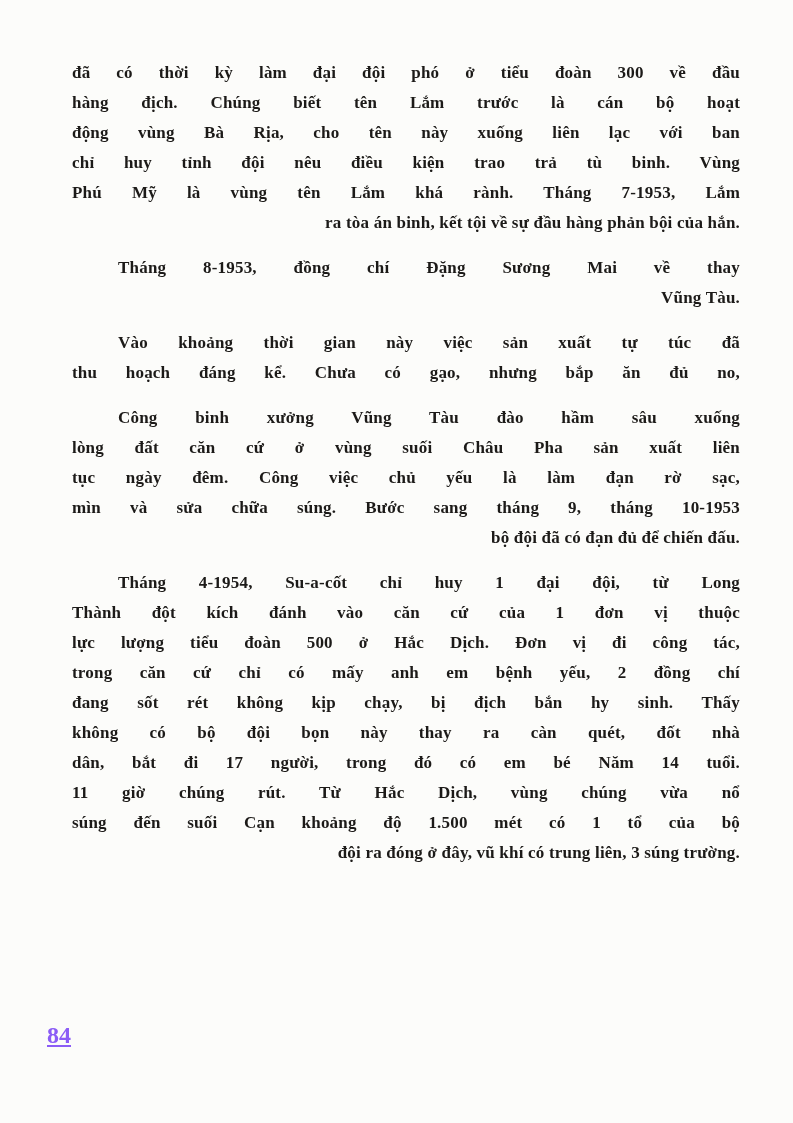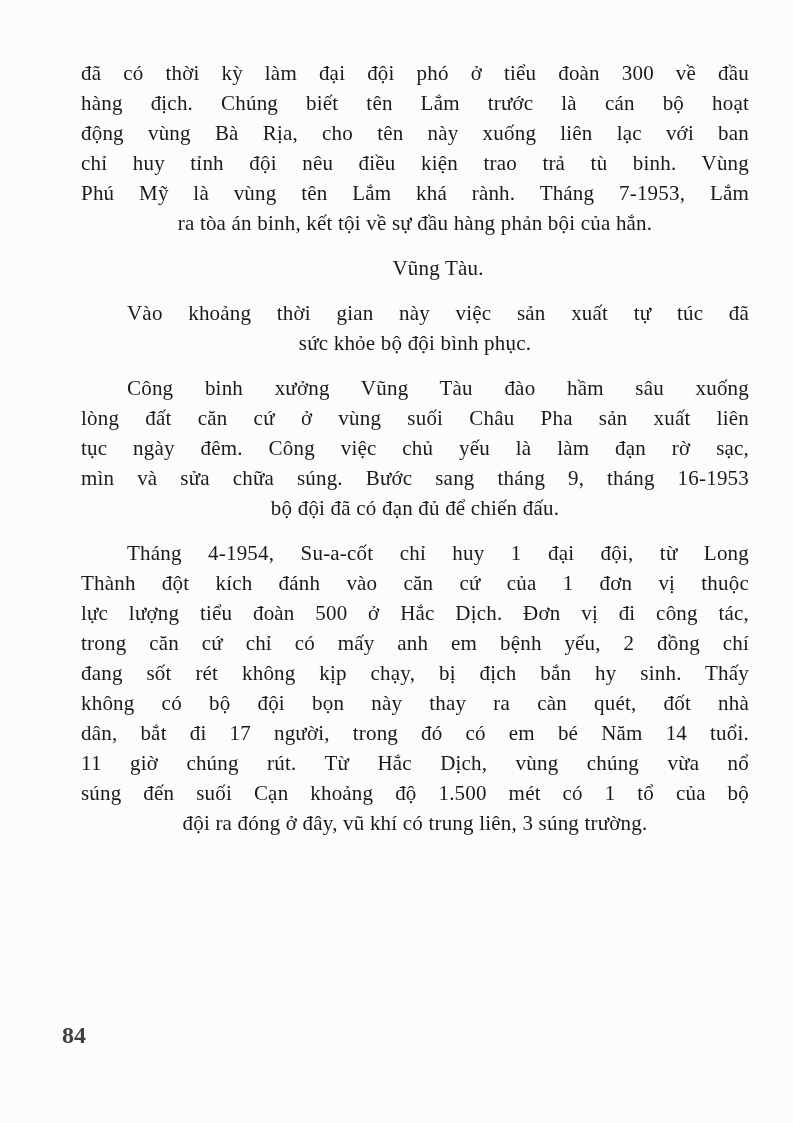--- a/index.html
+++ b/index.html
@@ -12,77 +12,79 @@
     width: 793px;
     height: 1123px;
     margin: 0 auto;
     background: #fcfcfa;
     overflow: hidden;
     font-family: "Liberation Serif", "DejaVu Serif", serif;
     color: #1c1a18;
   }
   .text-block {
     position: absolute;
-    left: 81px;
+    left: 72px;
     top: 58px;
     width: 668px;
-    font-size: 21px;
-    font-weight: 400;
+    font-size: 17px;
+    font-weight: 700;
     letter-spacing: 0.2px;
   }
   .paragraph {
     margin: 0 0 15px 0;
   }
   .paragraph.indent .line:first-child {
     text-indent: 46px;
   }
   .line {
     height: 30px;
     line-height: 30px;
     white-space: normal;
-    text-align: center;
+    text-align: right;
   }
   .line.justified {
     text-align: justify;
     text-align-last: justify;
   }
   .page-number {
     position: absolute;
-    left: 62px;
+    left: 47px;
     top: 1022px;
     font-size: 24px;
     font-weight: 700;
-    color: #404040;
+    color: #8b5cf6;
+    text-decoration: underline;
   }
 </style>
 </head>
 <body>
 
 <div class="page">
   <div class="text-block">
       <div class="paragraph">
         <div class="line justified">đã có thời kỳ làm đại đội phó ở tiểu đoàn 300 về đầu</div>
         <div class="line justified">hàng địch. Chúng biết tên Lắm trước là cán bộ hoạt</div>
         <div class="line justified">động vùng Bà Rịa, cho tên này xuống liên lạc với ban</div>
         <div class="line justified">chỉ huy tỉnh đội nêu điều kiện trao trả tù binh. Vùng</div>
         <div class="line justified">Phú Mỹ là vùng tên Lắm khá rành. Tháng 7-1953, Lắm</div>
         <div class="line">ra tòa án binh, kết tội về sự đầu hàng phản bội của hắn.</div>
       </div>
       <div class="paragraph indent">
+        <div class="line justified">Tháng 8-1953, đồng chí Đặng Sương Mai về thay</div>
         <div class="line">Vũng Tàu.</div>
       </div>
       <div class="paragraph indent">
         <div class="line justified">Vào khoảng thời gian này việc sản xuất tự túc đã</div>
-        <div class="line">sức khỏe bộ đội bình phục.</div>
+        <div class="line justified">thu hoạch đáng kể. Chưa có gạo, nhưng bắp ăn đủ no,</div>
       </div>
       <div class="paragraph indent">
         <div class="line justified">Công binh xưởng Vũng Tàu đào hầm sâu xuống</div>
         <div class="line justified">lòng đất căn cứ ở vùng suối Châu Pha sản xuất liên</div>
         <div class="line justified">tục ngày đêm. Công việc chủ yếu là làm đạn rờ sạc,</div>
-        <div class="line justified">mìn và sửa chữa súng. Bước sang tháng 9, tháng 16-1953</div>
+        <div class="line justified">mìn và sửa chữa súng. Bước sang tháng 9, tháng 10-1953</div>
         <div class="line">bộ đội đã có đạn đủ để chiến đấu.</div>
       </div>
       <div class="paragraph indent">
         <div class="line justified">Tháng 4-1954, Su-a-cốt chỉ huy 1 đại đội, từ Long</div>
         <div class="line justified">Thành đột kích đánh vào căn cứ của 1 đơn vị thuộc</div>
         <div class="line justified">lực lượng tiểu đoàn 500 ở Hắc Dịch. Đơn vị đi công tác,</div>
         <div class="line justified">trong căn cứ chỉ có mấy anh em bệnh yếu, 2 đồng chí</div>
         <div class="line justified">đang sốt rét không kịp chạy, bị địch bắn hy sinh. Thấy</div>
         <div class="line justified">không có bộ đội bọn này thay ra càn quét,  đốt nhà</div>
         <div class="line justified">dân, bắt đi 17 người, trong đó có em bé Năm 14 tuổi.</div>

